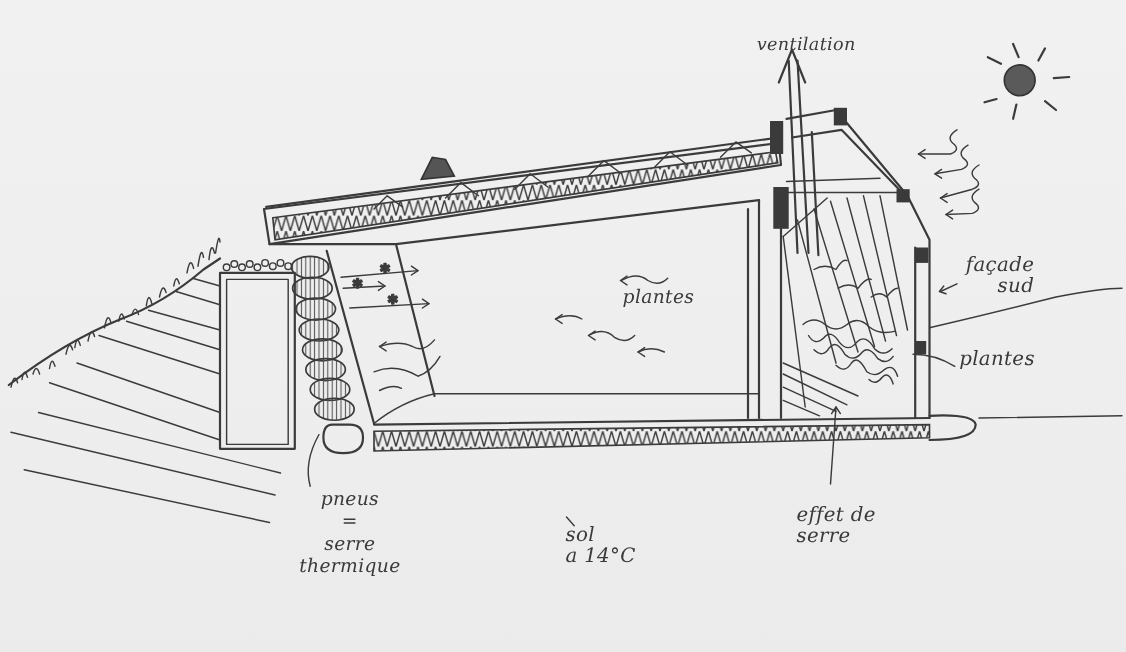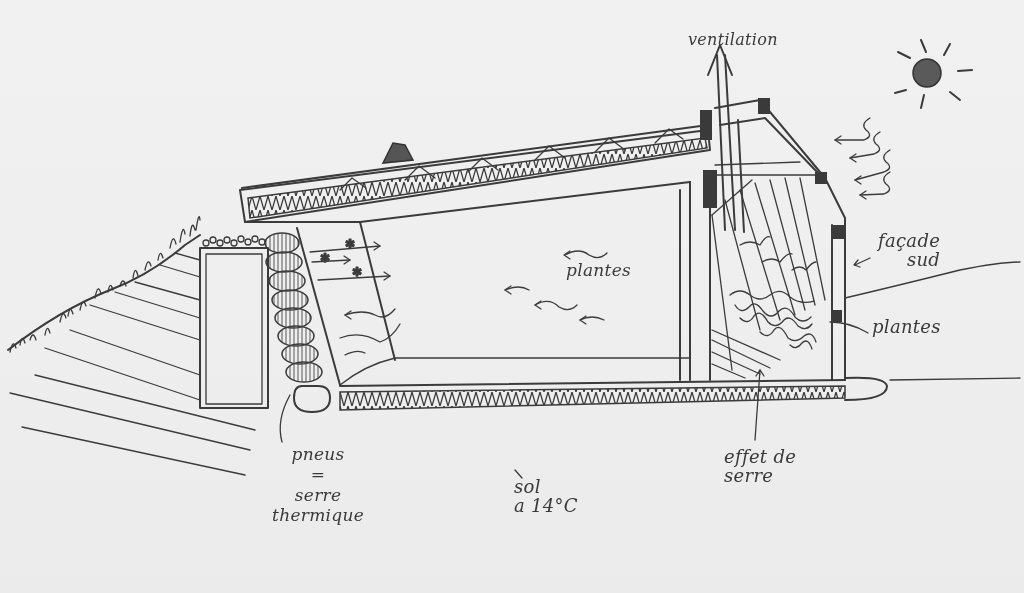--- a/index.html
+++ b/index.html
@@ -244,15 +244,15 @@
   <div class="lbl" style="left:878px;top:232px;font-size:18px;text-align:right;">façade
 sud</div>
   <div class="lbl" style="left:872px;top:318px;font-size:18px;text-align:right;">plantes</div>
   <div class="lbl" style="left:566px;top:262px;font-size:17px;">plantes</div>
   <div class="lbl" style="left:272px;top:444px;font-size:17px;line-height:1.2;text-align:center;">pneus
 =
 serre
 thermique</div>
   <div class="lbl" style="left:514px;top:478px;font-size:18px;">sol
 a 14°C</div>
-  <div class="lbl" style="left:724px;top:448px;font-size:18px;">effet de
+  <div class="lbl" style="left:724px;top:460px;font-size:18px;">effet de
 serre</div>
 </div>
 
 </body></html>

